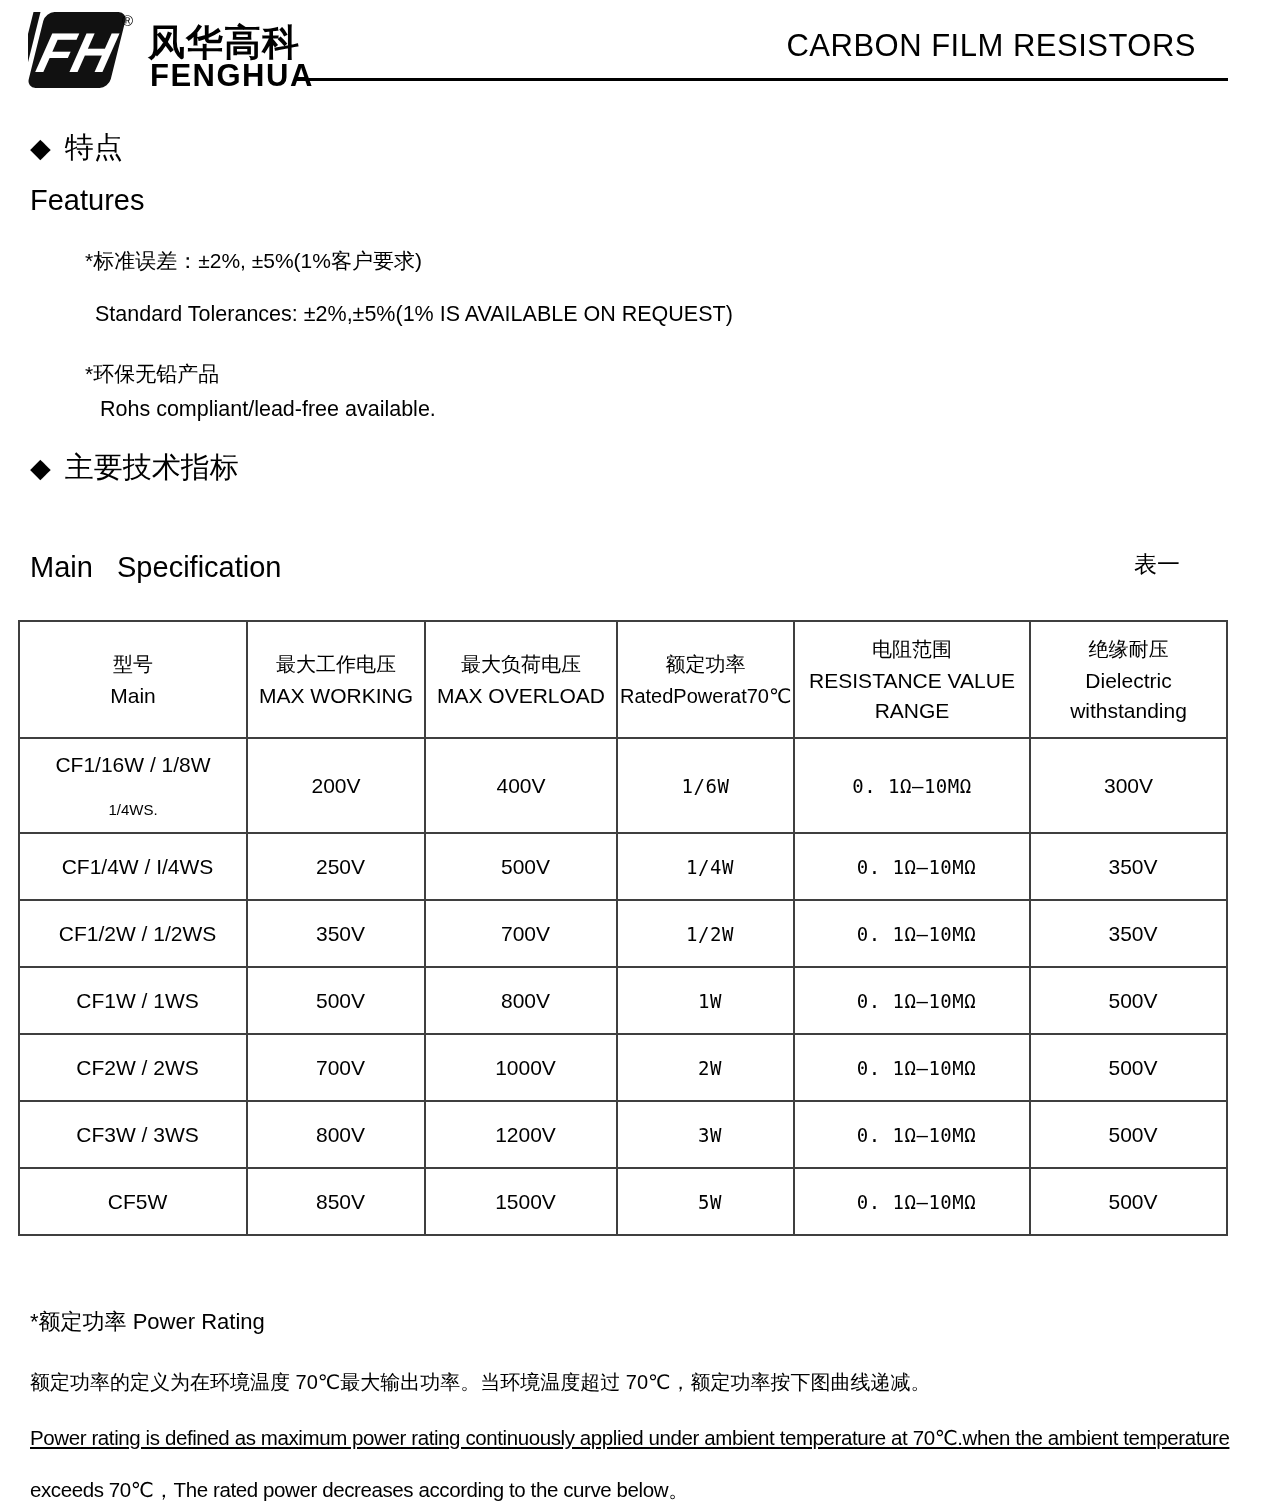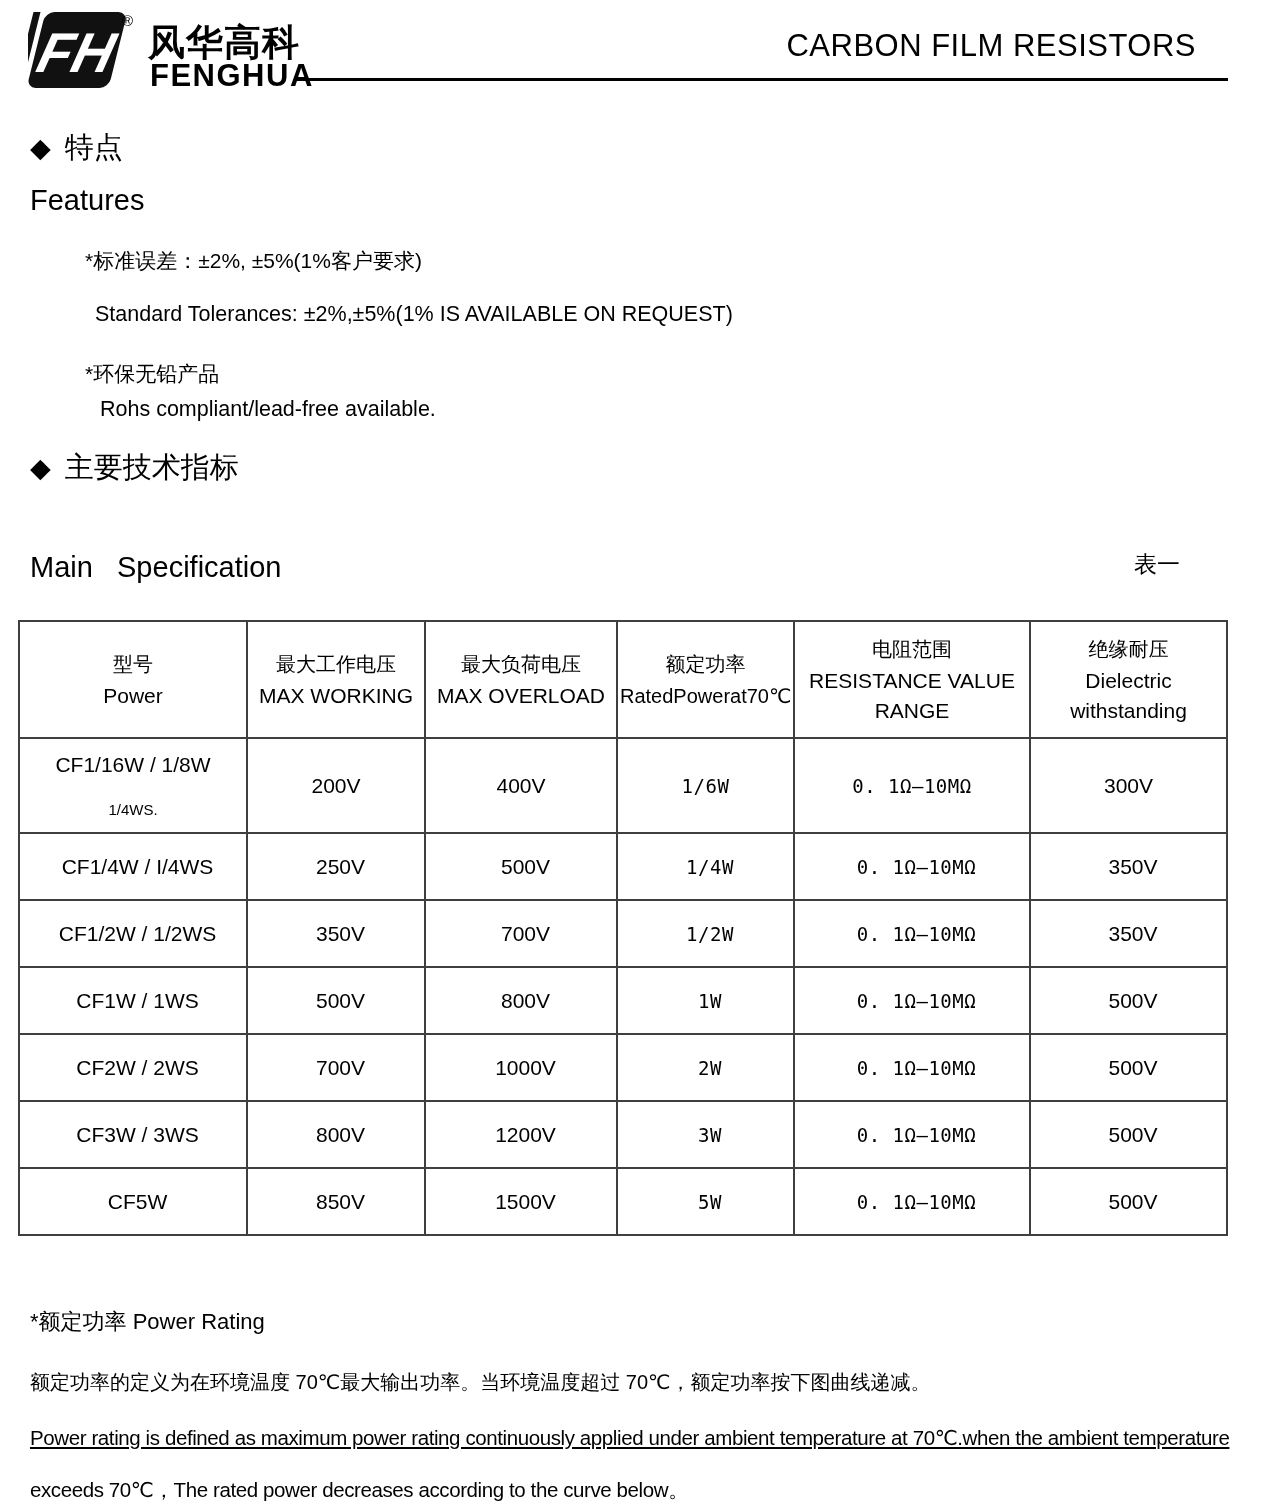--- a/index.html
+++ b/index.html
@@ -103,21 +103,21 @@
         <col style="width:178px">
         <col style="width:192px">
       <col style="width:177px">
         <col style="width:236px">
         <col style="width:197px">
     </colgroup>
     <thead>
       <tr>
         <th>
           <div class="th-cn">型号</div>
-          <div class="th-en">Power</div>
+          <div class="th-en">Main</div>
         </th>
         <th>
           <div class="th-cn">最大工作电压</div>
           <div class="th-en">MAX WORKING</div>
         </th>
         <th>
           <div class="th-cn">最大负荷电压</div>
           <div class="th-en">MAX OVERLOAD</div>
         </th>
         <th>

